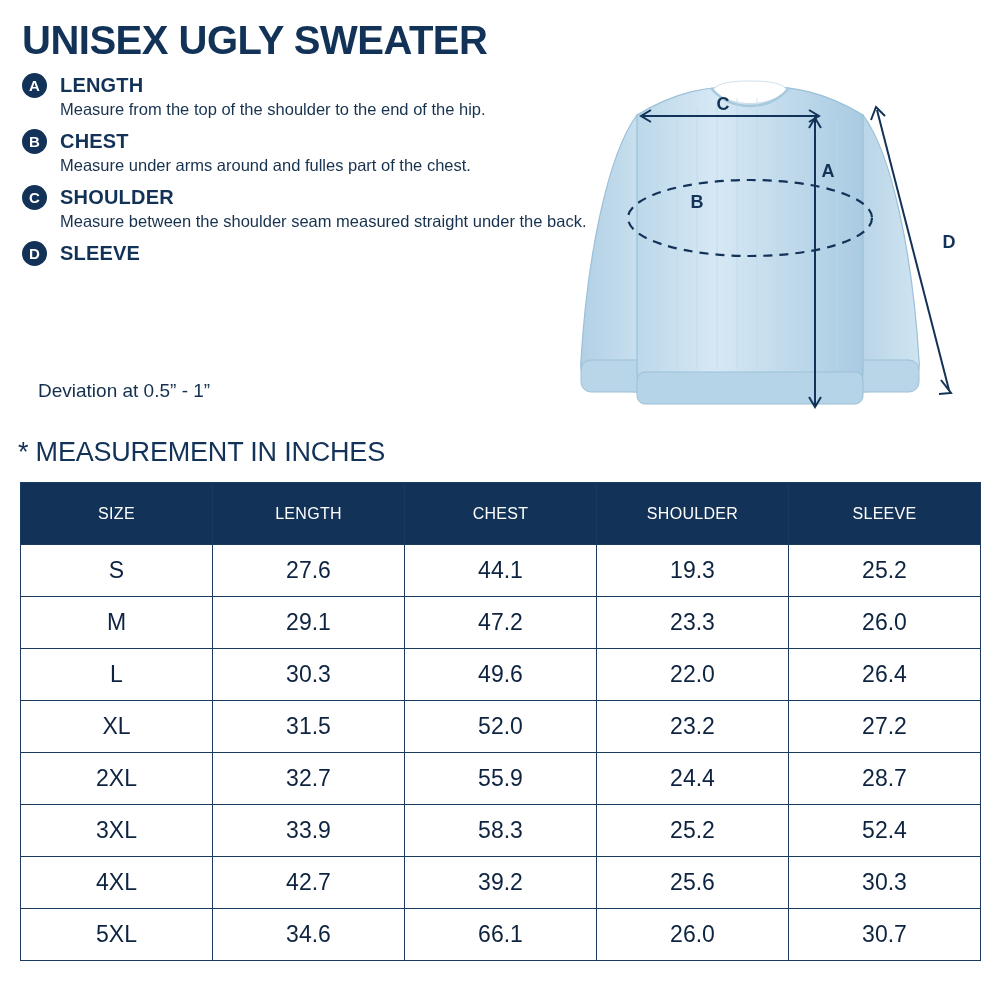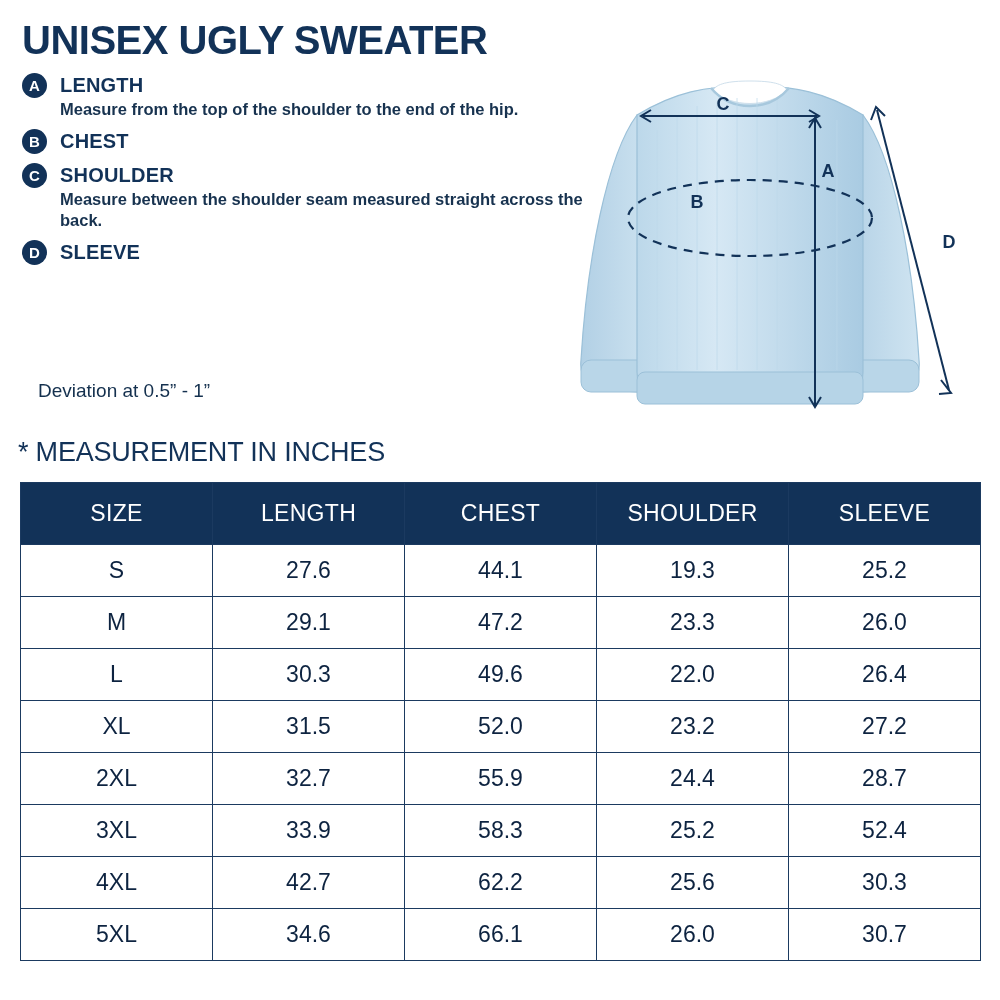--- a/index.html
+++ b/index.html
@@ -31,21 +31,21 @@
     background:#123258; color:#ffffff;
     font-size:15px; font-weight:bold;
     display:flex; align-items:center; justify-content:center;
   }
   .legend-title {
     font-size:20px; font-weight:bold; color:#123258;
     line-height:26px; letter-spacing:0.2px;
   }
   .legend-desc {
     font-size:16.5px; color:#17324f; line-height:21px;
-    font-weight:bold; margin-top:1px;
+    font-weight:normal; margin-top:1px;
   }
   .note {
     position:absolute; left:22px; top:378px; width:520px;
     font-size:19px; color:#14304e; line-height:25px;
   }
   .note-l2 { padding-left:16px; }
   .measure-head {
     position:absolute; left:18px; top:437px;
     font-size:27px; color:#123258; letter-spacing:-0.2px;
   }
@@ -61,21 +61,21 @@
     border-collapse:collapse;
     table-layout:fixed;
   }
   th, td {
     border:1px solid #1b3a60;
     text-align:center;
     font-weight:normal;
   }
   thead th {
     background:#123258; color:#ffffff;
-    font-size:23px; height:62px; letter-spacing:0.3px;
+    font-size:16px; height:62px; letter-spacing:0.3px;
   }
   tbody td { font-size:23px; height:52px; color:#0d2340; }
   col.c-size { width:192px; }
   col.c-len  { width:192px; }
   col.c-chest{ width:192px; }
   col.c-sh   { width:192px; }
   col.c-sl   { width:192px; }
 </style>
 </head>
 <body>
@@ -86,25 +86,26 @@
 
   <div class="legend">
     <div class="legend-item">
       <span class="badge">A</span>
       <div class="legend-title">LENGTH</div>
       <div class="legend-desc">Measure from the top of the shoulder to the end of the hip.</div>
     </div>
     <div class="legend-item">
       <span class="badge">B</span>
       <div class="legend-title">CHEST</div>
+      <div class="legend-desc">Measure under arms around and fulles part of the chest.</div>
     </div>
     <div class="legend-item">
       <span class="badge">C</span>
       <div class="legend-title">SHOULDER</div>
-      <div class="legend-desc">Measure between the shoulder seam measured straight across the back.</div>
+      <div class="legend-desc">Measure between the shoulder seam measured straight under the back.</div>
     </div>
     <div class="legend-item">
       <span class="badge">D</span>
       <div class="legend-title">SLEEVE</div>
     </div>
   </div>
 
   <div class="note">
     <div class="note-l2">Deviation at 0.5” - 1”</div>
   </div>
@@ -232,21 +233,21 @@
       <tr>
         <td>3XL</td>
         <td>33.9</td>
         <td>58.3</td>
         <td>25.2</td>
         <td>52.4</td>
       </tr>
       <tr>
         <td>4XL</td>
         <td>42.7</td>
-        <td>62.2</td>
+        <td>39.2</td>
         <td>25.6</td>
         <td>30.3</td>
       </tr>
       <tr>
         <td>5XL</td>
         <td>34.6</td>
         <td>66.1</td>
         <td>26.0</td>
         <td>30.7</td>
       </tr>

